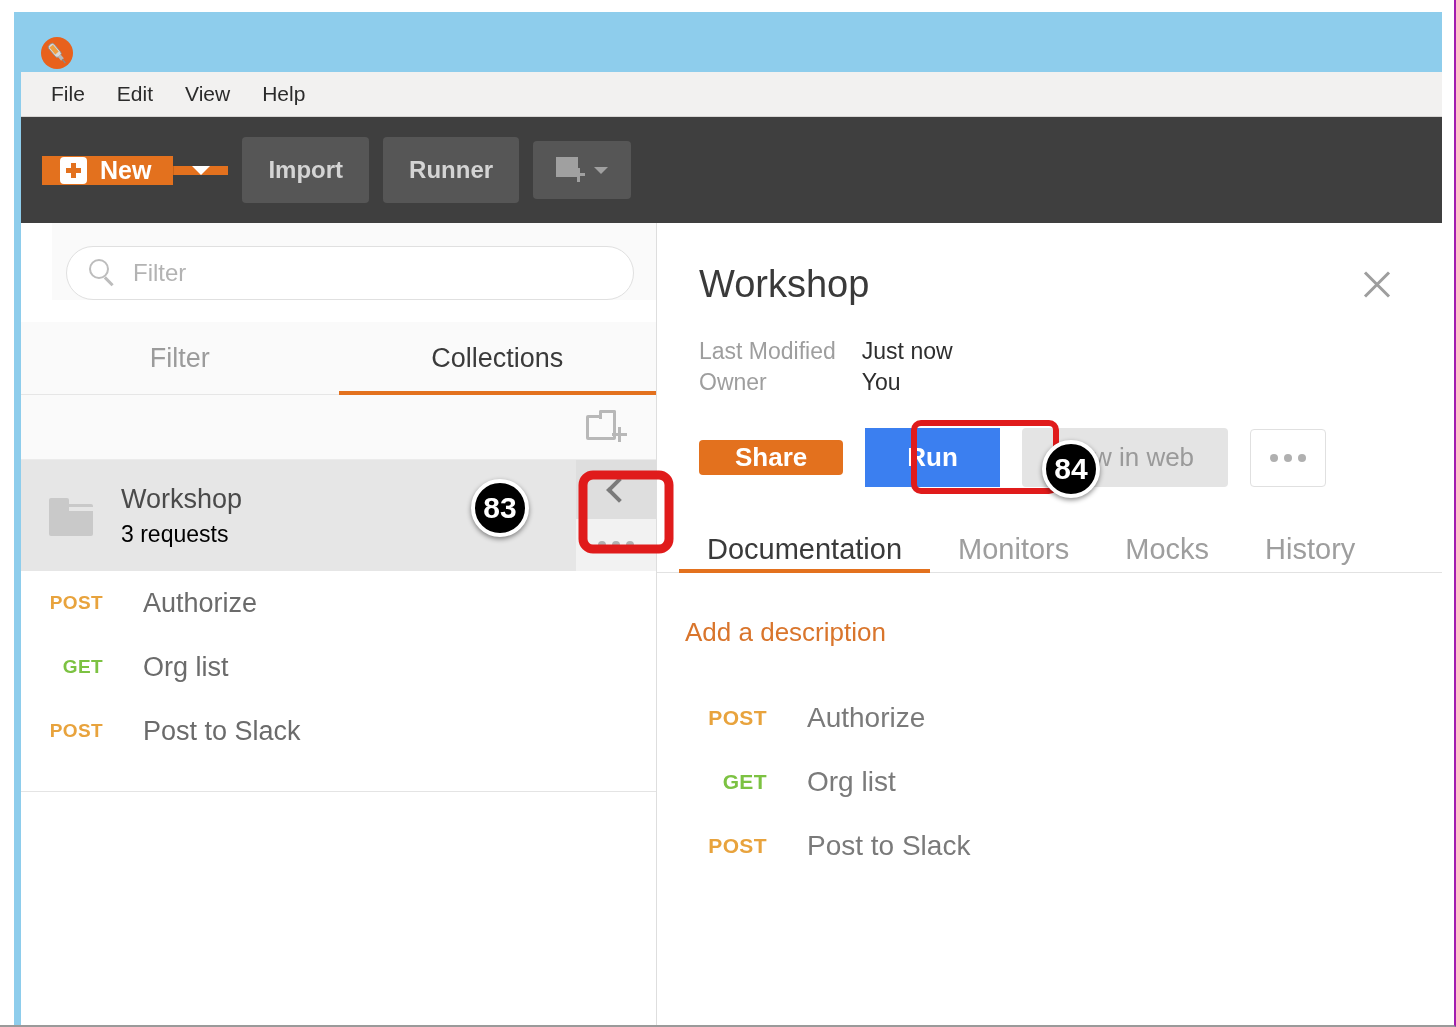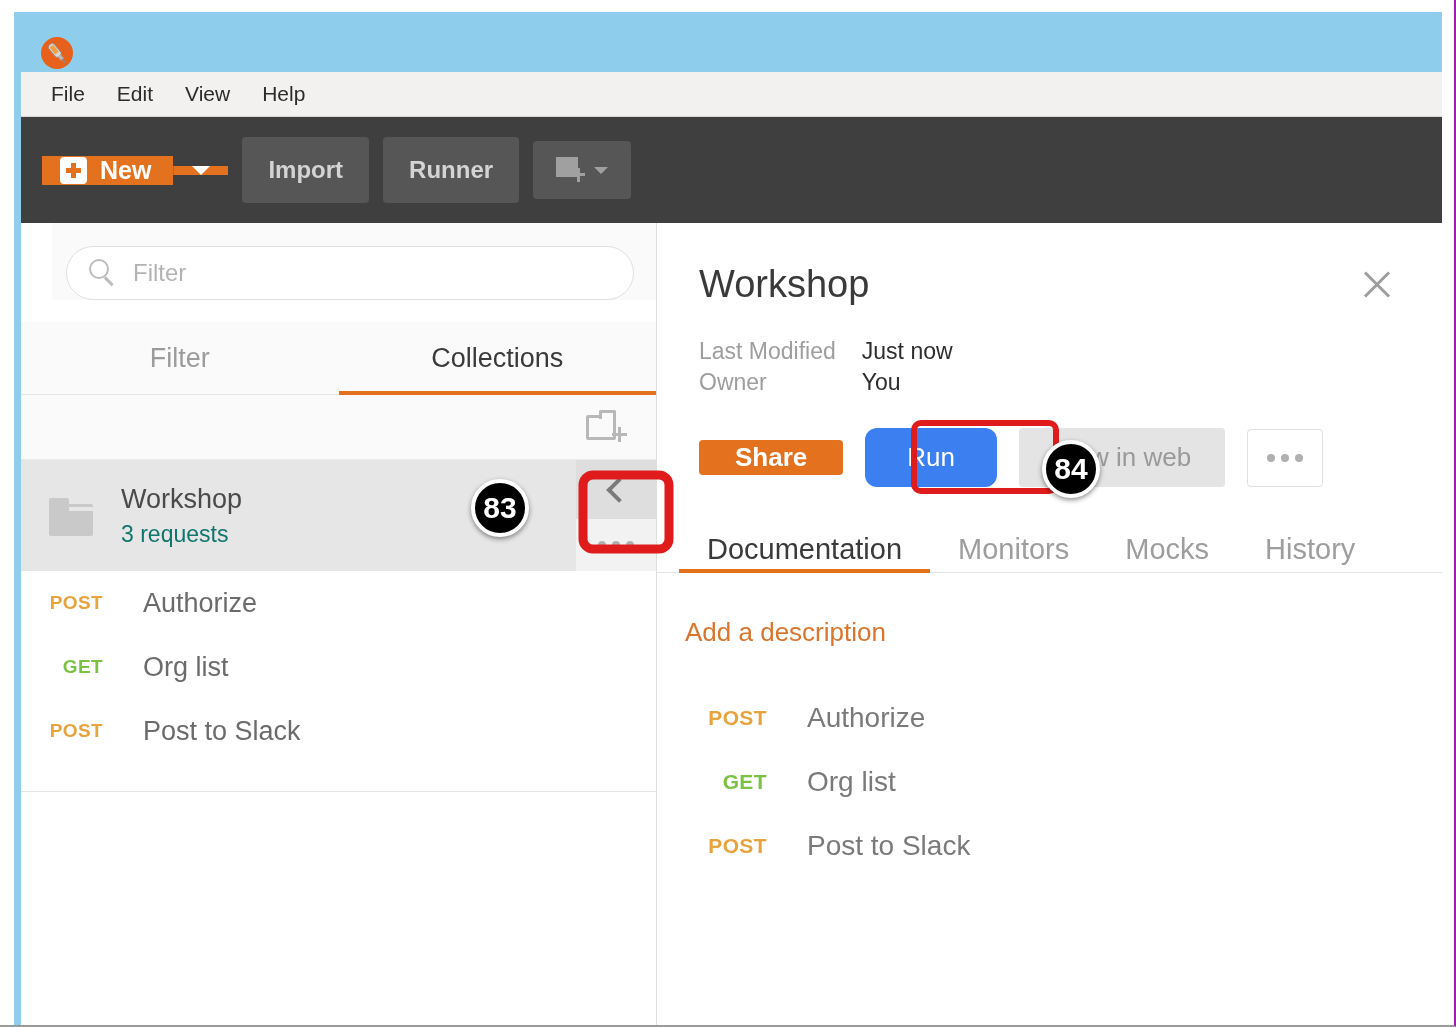--- a/index.html
+++ b/index.html
@@ -319,21 +319,21 @@
     background: #e6e6e6;
   }
   #collection-text { margin-left: 28px; }
   #collection-name {
     font-size: 27px;
     color: #4a4a4a;
     margin-bottom: 6px;
   }
   #collection-count {
     font-size: 23px;
-    color: #0f766e;
+    color: #000000;
   }
   #collection-actions {
     position: absolute;
     right: 0; top: 0;
     width: 80px; height: 111px;
     background: #e0e0e0;
     display: flex;
     flex-direction: column;
   }
   #collapse-button {
@@ -442,23 +442,23 @@
     padding: 2px 36px;
     border-radius: 4px;
     border: none;
     cursor: pointer;
     font-family: "Liberation Sans", sans-serif;
   }
   #run-button {
     background: #3b7ff0;
     color: #ffffff;
     font-size: 26px;
-    font-weight: normal;
+    font-weight: bold;
     padding: 14px 42px;
-    border-radius: 12px;
+    border-radius: 0;
     border: none;
     cursor: pointer;
     font-family: "Liberation Sans", sans-serif;
   }
   #run-button-highlight {
     position: absolute;
     left: 212px; top: -8px;
     width: 148px; height: 74px;
     border: 6px solid #e01b1b;
     border-radius: 10px;

